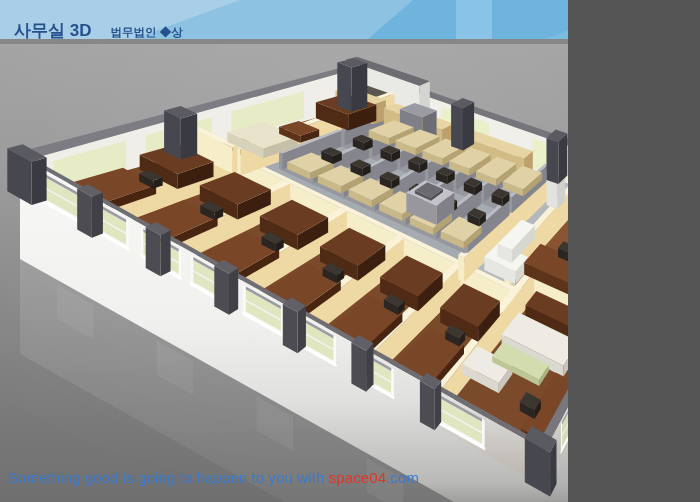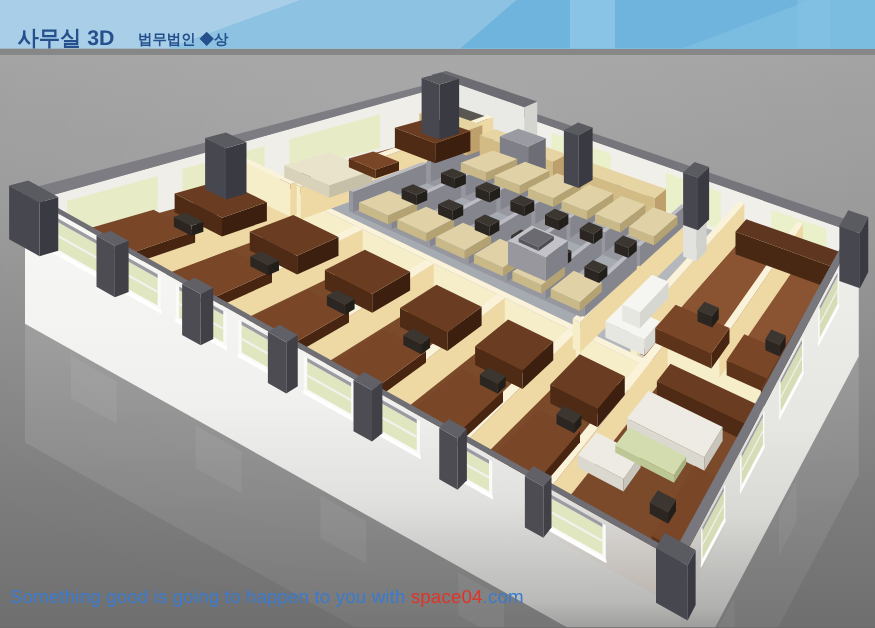--- a/index.html
+++ b/index.html
@@ -1,16 +1,16 @@
 <!DOCTYPE html>
 <html><head>
 <meta charset="utf-8">
 <style>
   html,body{margin:0;padding:0;background:#555;}
-  .stage{position:relative;width:700px;height:502px;overflow:hidden;background:#8a8a8a;
+  .stage{position:relative;width:568px;height:502px;overflow:hidden;background:#8a8a8a;
          font-family:"Liberation Sans", sans-serif;}
   .scene-svg{position:absolute;left:0;top:0;width:700px;height:502px;display:block;}
   .header-bar{position:absolute;left:0;top:0;width:700px;height:39px;z-index:5;
               border-bottom:5px solid #878787;}
   .header-bg{position:absolute;left:0;top:0;width:700px;height:39px;}
   .header-text{position:absolute;left:14px;top:0;height:39px;display:flex;align-items:flex-end;
                padding-bottom:6px;z-index:6;}
   .header-title{font-size:17px;font-weight:700;color:#26508c;letter-spacing:0px;line-height:1;}
   .header-subtitle{font-size:11.5px;font-weight:700;color:#26508c;margin-left:19px;line-height:1;
                    padding-bottom:1px;}

